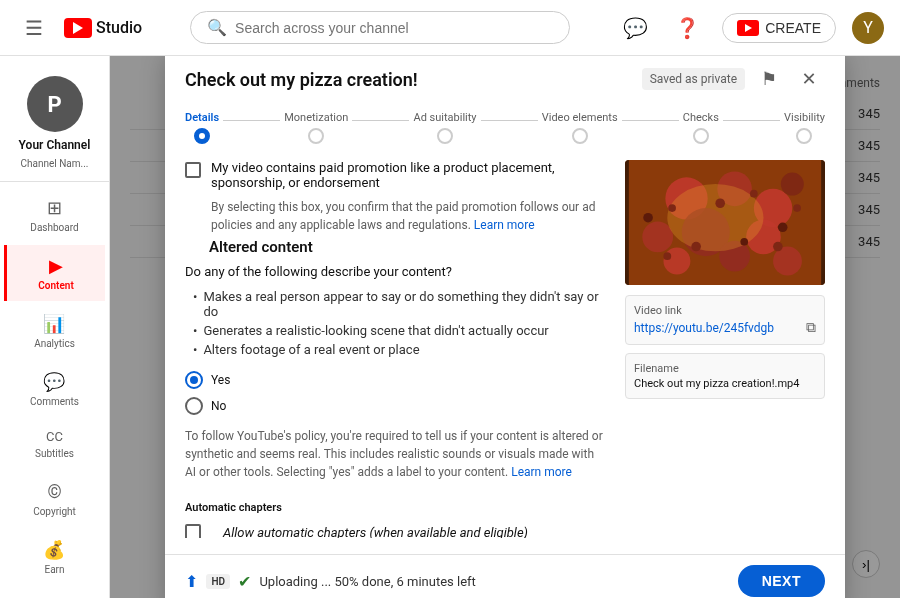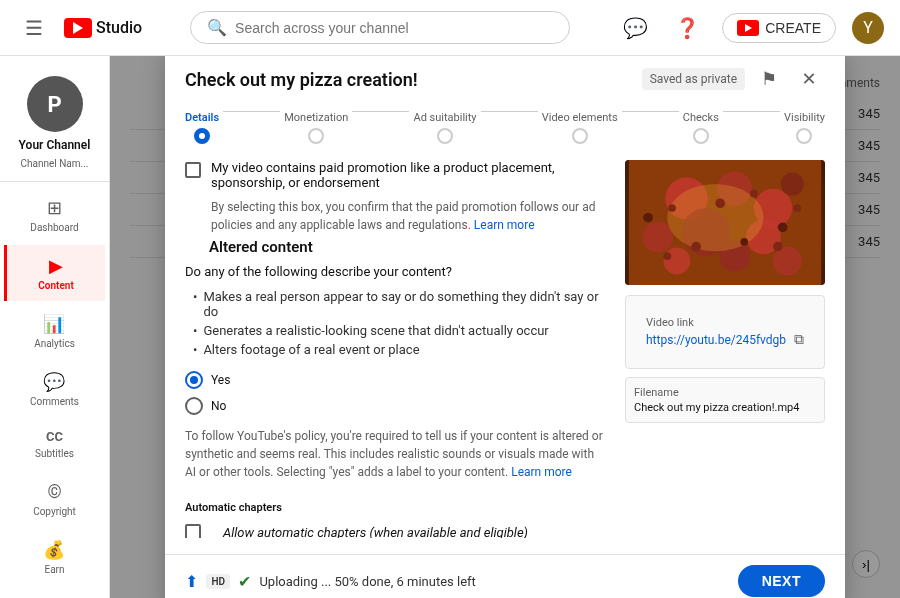--- a/index.html
+++ b/index.html
@@ -50,21 +50,21 @@
     
     .modal-overlay { position: absolute; top: 0; left: 0; right: 0; bottom: 0; background: rgba(0,0,0,0.4); display: flex; align-items: center; justify-content: center; z-index: 100; }
     .modal { background: #fff; border-radius: 8px; width: 680px; max-height: 560px; display: flex; flex-direction: column; box-shadow: 0 8px 24px rgba(0,0,0,0.25); overflow: hidden; }
     .modal-header { display: flex; align-items: center; justify-content: space-between; padding: 16px 20px 0; }
     .modal-title { font-size: 18px; font-weight: 600; color: #111; }
     .modal-header-right { display: flex; align-items: center; gap: 8px; }
     .saved-badge { font-size: 12px; color: #606060; background: #f0f0f0; border-radius: 4px; padding: 4px 8px; }
     .modal-close-btn { background: none; border: none; cursor: pointer; font-size: 18px; color: #606060; width: 32px; height: 32px; display: flex; align-items: center; justify-content: center; border-radius: 50%; }
 
     
-    .steps-bar { display: flex; padding: 16px 20px 0; }
+    .steps-bar { display: flex; align-items: center; padding: 16px 20px 0; }
     .step { display: flex; flex-direction: column; align-items: center; gap: 4px; cursor: pointer; }
     .step-circle { width: 16px; height: 16px; border-radius: 50%; border: 2px solid #ccc; background: #fff; display: flex; align-items: center; justify-content: center; }
     .step-circle.active { border-color: #065fd4; background: #065fd4; }
     .step-circle.active::after { content: ''; width: 6px; height: 6px; border-radius: 50%; background: #fff; }
     .step-label { font-size: 11px; color: #606060; white-space: nowrap; }
     .step-label.active { color: #065fd4; font-weight: 600; }
     .step-connector { flex: 1; height: 1px; background: #ccc; margin: 0 4px; margin-bottom: 14px; }
 
     
     .modal-body { display: flex; flex: 1; overflow-y: auto; padding: 16px 20px; gap: 20px; }
@@ -98,21 +98,21 @@
 
     .auto-chapters { margin-top: 8px; }
     .auto-chapters-label { font-size: 11px; font-weight: 600; color: #111; margin-bottom: 10px; }
     .chapters-checkbox-row { display: flex; align-items: center; gap: 22px; font-style: italic; }
     .square-checkbox { width: 16px; height: 16px; border: 2px solid #606060; border-radius: 2px; cursor: pointer; background: #fff; flex-shrink: 0; }
     .chapters-checkbox-text { font-size: 13px; color: #111; }
 
     
     .video-thumb { width: 100%; aspect-ratio: 16/10; background: #8B4513; border-radius: 4px; overflow: hidden; margin-bottom: 10px; position: relative; }
     .pizza-visual { width: 100%; height: 100%; background: radial-gradient(circle at 50% 50%, #c0392b 0%, #8B0000 30%, #5c2a0a 60%, #3d1a05 100%); position: relative; display: flex; align-items: center; justify-content: center; }
-    .video-link-box { background: #f9f9f9; border: 1px solid #e0e0e0; border-radius: 4px; padding: 20px; margin-bottom: 8px; }
+    .video-link-box { background: #f9f9f9; border: 1px solid #e0e0e0; border-radius: 4px; padding: 8px; margin-bottom: 8px; }
     .video-link-label { font-size: 11px; color: #606060; margin-bottom: 2px; }
     .video-link-val { display: flex; align-items: center; justify-content: space-between; }
     .video-link-url { font-size: 12px; color: #065fd4; cursor: pointer; }
     .copy-icon { font-size: 14px; color: #606060; cursor: pointer; }
     .filename-box { background: #f9f9f9; border: 1px solid #e0e0e0; border-radius: 4px; padding: 8px; }
     .filename-label { font-size: 11px; color: #606060; margin-bottom: 2px; }
     .filename-val { font-size: 11px; color: #111; }
 
     
     .modal-footer { display: flex; align-items: center; justify-content: space-between; padding: 10px 20px; border-top: 1px solid #e0e0e0; background: #fff; }
@@ -180,21 +180,21 @@
     </div>
     <div class="nav-item">
       <span class="nav-icon">📊</span>
       <span class="nav-label">Analytics</span>
     </div>
     <div class="nav-item">
       <span class="nav-icon">💬</span>
       <span class="nav-label">Comments</span>
     </div>
     <div class="nav-item">
-      <span class="nav-icon" style="font-size:13px;font-weight:700;">CC</span>
+      <span class="nav-icon" style="font-size:13px;font-weight:400;">CC</span>
       <span class="nav-label">Subtitles</span>
     </div>
     <div class="nav-item">
       <span class="nav-icon">©</span>
       <span class="nav-label">Copyright</span>
     </div>
     <div class="nav-item">
       <span class="nav-icon">💰</span>
       <span class="nav-label">Earn</span>
     </div>

